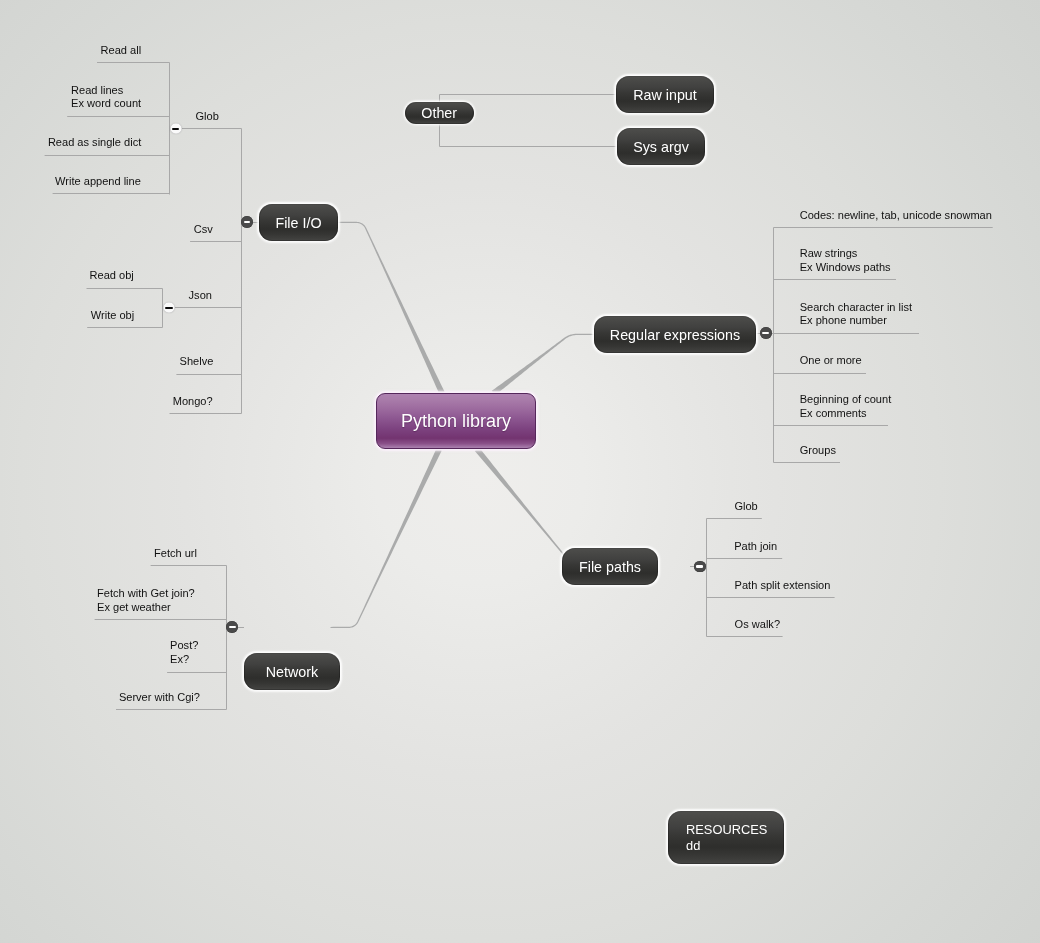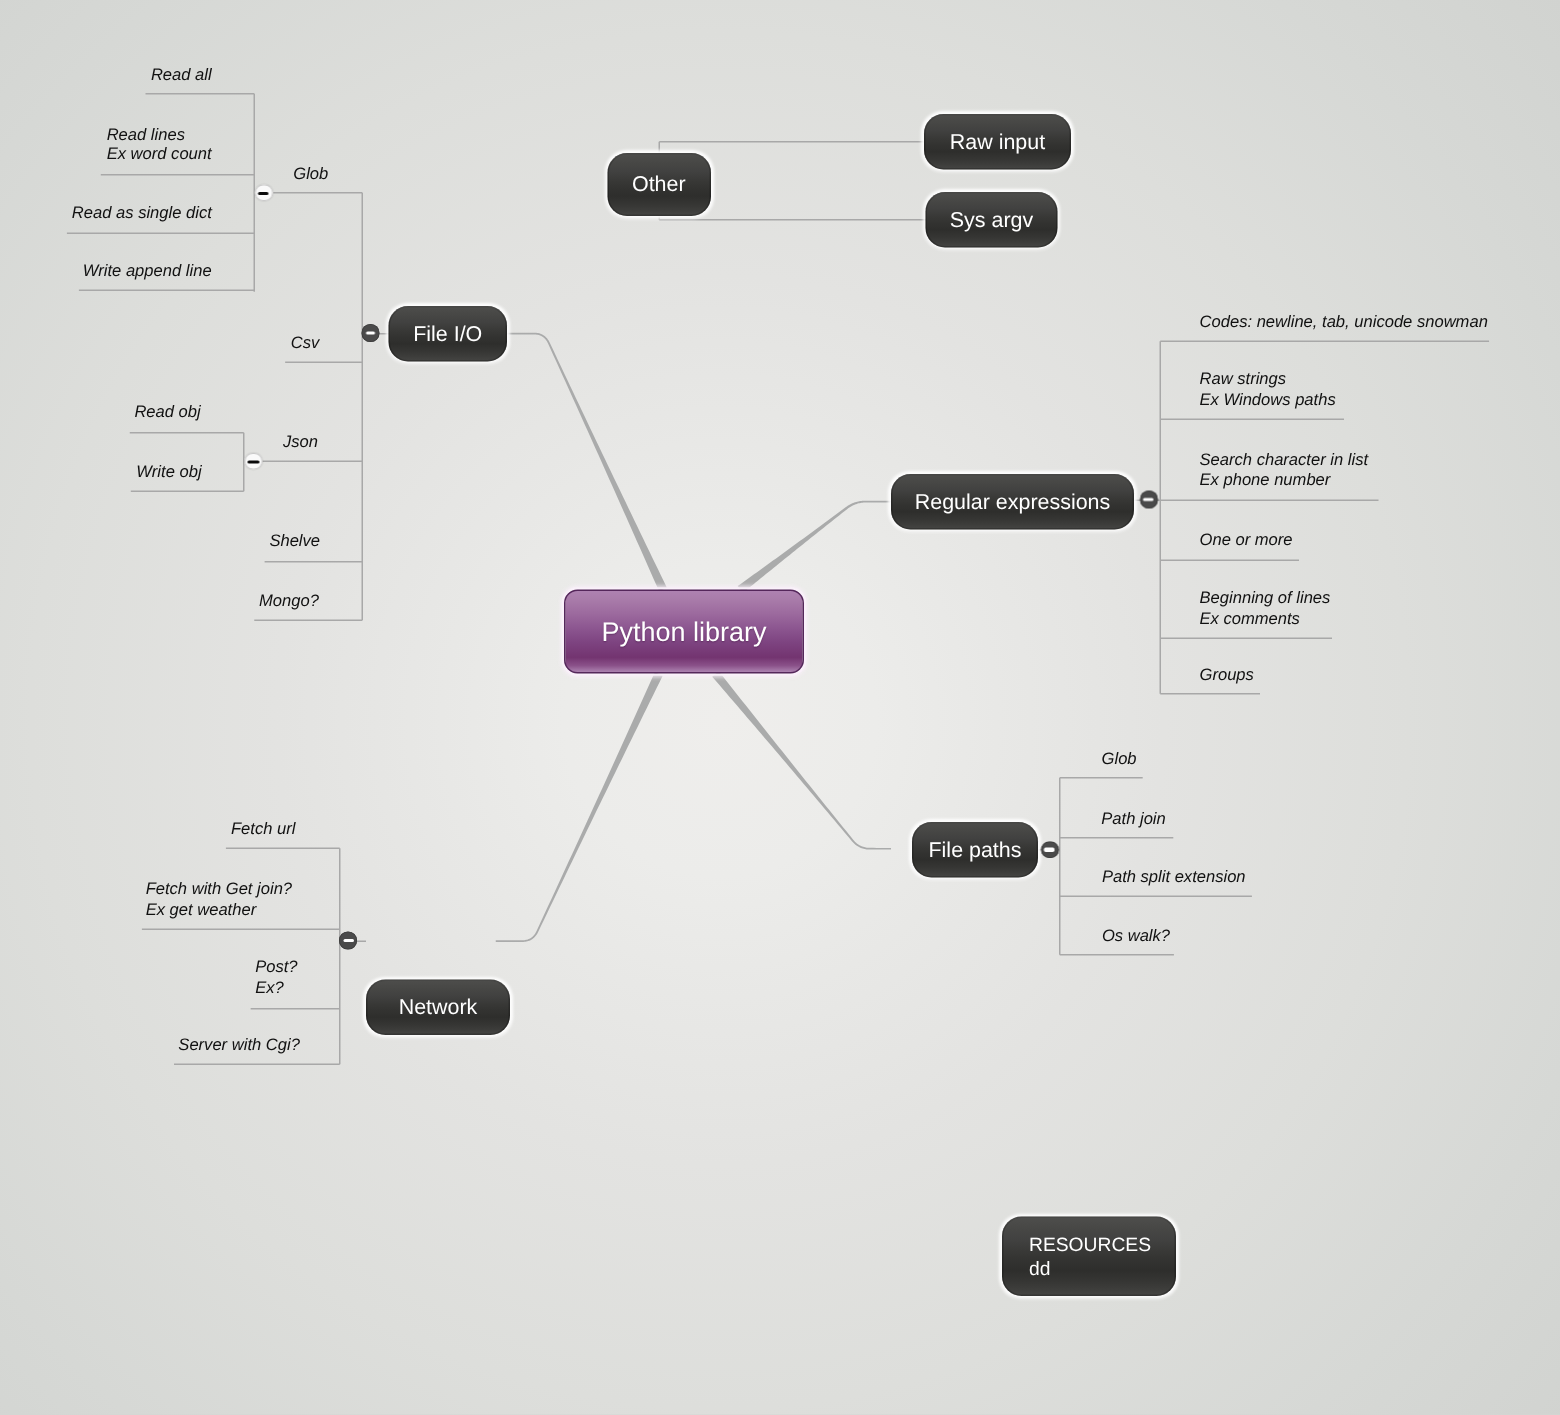--- a/index.html
+++ b/index.html
@@ -41,21 +41,21 @@
   font-size:18px;white-space:pre;
   background:linear-gradient(180deg,
     #ae82b1 0%, #a97caa 10%, #9c6a9e 28%, #8c5690 46%,
     #7d4380 64%, #733470 82%, #8a5189 92%, #ac82b0 100%);
   border:1.5px solid #55275b;
   box-shadow:0 0 3px 2px rgba(250,240,250,0.92),
              0 0 0 1.5px rgba(250,241,250,0.9);
   text-shadow:0 1px 1px rgba(60,20,60,0.45);}
 
 
-.lbl{position:absolute;color:#111111;white-space:pre;font-size:11.05px;line-height:13.8px;font-style:italic;}
+.lbl{position:absolute;color:#111111;white-space:pre;font-size:11.05px;line-height:13.8px;}
 </style>
 </head>
 <body>
 
 <div id="canvas">
   <svg id="wires" viewBox="0 0 1040 943" xmlns="http://www.w3.org/2000/svg">
       <path d="M338.00 222.93 L341.00 222.93 L344.00 222.93 L347.00 222.94 L350.00 222.95 L353.00 222.96 L356.00 222.97 L356.66 222.99 L357.30 223.04 L357.92 223.12 L358.52 223.22 L359.10 223.36 L359.65 223.53 L360.18 223.73 L360.70 223.95 L361.19 224.21 L361.66 224.49 L362.12 224.81 L362.55 225.15 L362.97 225.52 L363.37 225.93 L363.75 226.36 L364.11 226.83 L364.45 227.33 L364.78 227.86 L365.08 228.42 L365.37 229.02 L367.25 233.13 L369.12 237.25 L371.00 241.37 L372.87 245.49 L374.74 249.61 L376.61 253.73 L378.48 257.85 L380.34 261.98 L382.21 266.10 L384.07 270.22 L385.93 274.35 L387.79 278.47 L389.65 282.60 L391.51 286.73 L393.37 290.85 L395.22 294.98 L397.08 299.11 L398.93 303.24 L400.78 307.37 L402.63 311.50 L404.48 315.63 L406.33 319.76 L408.17 323.89 L410.02 328.02 L411.87 332.15 L413.71 336.29 L415.55 340.42 L417.39 344.55 L419.23 348.69 L421.07 352.82 L422.91 356.96 L424.75 361.09 L426.59 365.23 L428.42 369.37 L430.26 373.50 L432.09 377.64 L433.92 381.78 L435.75 385.92 L437.58 390.06 L439.41 394.20 L444.59 391.80 L442.61 387.73 L440.64 383.66 L438.67 379.58 L436.70 375.51 L434.73 371.43 L432.76 367.36 L430.79 363.28 L428.83 359.21 L426.86 355.13 L424.90 351.05 L422.93 346.98 L420.97 342.90 L419.01 338.82 L417.05 334.74 L415.09 330.66 L413.13 326.58 L411.18 322.50 L409.22 318.42 L407.26 314.34 L405.31 310.26 L403.36 306.17 L401.41 302.09 L399.46 298.01 L397.51 293.92 L395.56 289.84 L393.61 285.75 L391.67 281.67 L389.72 277.58 L387.78 273.49 L385.84 269.40 L383.90 265.32 L381.96 261.23 L380.03 257.14 L378.09 253.05 L376.16 248.96 L374.22 244.86 L372.29 240.77 L370.37 236.68 L368.44 232.58 L366.51 228.49 L366.19 227.84 L365.85 227.23 L365.49 226.65 L365.10 226.10 L364.69 225.58 L364.26 225.10 L363.80 224.64 L363.33 224.22 L362.83 223.84 L362.31 223.48 L361.77 223.17 L361.20 222.88 L360.62 222.63 L360.02 222.41 L359.40 222.23 L358.75 222.08 L358.09 221.97 L357.41 221.89 L356.72 221.84 L356.00 221.83 L353.00 221.84 L350.00 221.85 L347.00 221.86 L344.00 221.87 L341.00 221.87 L338.00 221.88 Z" fill="#aaabab" stroke="none"></path>
       <path d="M594.00 333.88 L591.17 333.87 L588.33 333.86 L585.50 333.84 L582.67 333.82 L579.83 333.80 L577.00 333.77 L576.28 333.78 L575.57 333.80 L574.87 333.85 L574.18 333.92 L573.49 334.01 L572.80 334.13 L572.13 334.26 L571.46 334.42 L570.79 334.60 L570.14 334.80 L569.49 335.03 L568.84 335.27 L568.21 335.54 L567.58 335.83 L566.96 336.14 L566.35 336.48 L565.74 336.83 L565.14 337.21 L564.55 337.61 L563.97 338.03 L562.17 339.37 L560.38 340.70 L558.59 342.03 L556.79 343.36 L555.00 344.69 L553.20 346.02 L551.40 347.35 L549.60 348.68 L547.81 350.00 L546.01 351.33 L544.21 352.65 L542.41 353.98 L540.61 355.30 L538.80 356.62 L537.00 357.94 L535.20 359.26 L533.40 360.58 L531.59 361.90 L529.79 363.22 L527.98 364.54 L526.18 365.85 L524.37 367.17 L522.56 368.48 L520.76 369.80 L518.95 371.11 L517.14 372.43 L515.33 373.74 L513.52 375.05 L511.71 376.36 L509.90 377.67 L508.09 378.98 L506.28 380.29 L504.47 381.60 L502.65 382.91 L500.84 384.21 L499.03 385.52 L497.21 386.82 L495.40 388.13 L493.58 389.43 L491.77 390.74 L495.23 395.26 L496.96 393.85 L498.70 392.44 L500.43 391.02 L502.16 389.61 L503.90 388.20 L505.63 386.79 L507.36 385.38 L509.10 383.97 L510.84 382.57 L512.57 381.16 L514.31 379.75 L516.05 378.34 L517.78 376.94 L519.52 375.53 L521.26 374.13 L523.00 372.73 L524.74 371.32 L526.48 369.92 L528.22 368.52 L529.96 367.12 L531.70 365.72 L533.45 364.32 L535.19 362.92 L536.93 361.53 L538.68 360.13 L540.42 358.73 L542.17 357.34 L543.91 355.94 L545.66 354.55 L547.41 353.16 L549.16 351.77 L550.90 350.37 L552.65 348.98 L554.40 347.60 L556.16 346.21 L557.91 344.82 L559.66 343.43 L561.41 342.05 L563.17 340.66 L564.92 339.28 L565.45 338.87 L566.00 338.48 L566.54 338.12 L567.10 337.77 L567.66 337.45 L568.23 337.14 L568.81 336.86 L569.39 336.59 L569.99 336.35 L570.59 336.13 L571.19 335.92 L571.81 335.74 L572.43 335.58 L573.06 335.44 L573.69 335.32 L574.34 335.22 L574.99 335.14 L575.65 335.08 L576.32 335.04 L577.00 335.03 L579.83 335.00 L582.67 334.98 L585.50 334.96 L588.33 334.94 L591.17 334.93 L594.00 334.92 Z" fill="#aaabab" stroke="none"></path>
       <path d="M594.00 565.27 L591.65 565.27 L589.30 565.27 L586.95 565.26 L584.60 565.25 L582.25 565.24 L579.90 565.23 L579.23 565.22 L578.57 565.17 L577.93 565.10 L577.30 565.01 L576.68 564.89 L576.08 564.74 L575.49 564.57 L574.91 564.37 L574.35 564.15 L573.80 563.90 L573.26 563.63 L572.73 563.33 L572.22 563.00 L571.71 562.65 L571.22 562.27 L570.75 561.87 L570.28 561.44 L569.83 560.98 L569.38 560.49 L568.95 559.98 L566.69 557.19 L564.42 554.39 L562.16 551.60 L559.90 548.80 L557.64 546.00 L555.38 543.20 L553.12 540.40 L550.87 537.60 L548.61 534.79 L546.36 531.99 L544.11 529.18 L541.85 526.38 L539.60 523.57 L537.35 520.76 L535.11 517.95 L532.86 515.14 L530.61 512.33 L528.37 509.52 L526.12 506.71 L523.88 503.90 L521.64 501.08 L519.40 498.27 L517.16 495.45 L514.92 492.64 L512.68 489.82 L510.44 487.00 L508.20 484.19 L505.97 481.37 L503.73 478.55 L501.50 475.73 L499.27 472.91 L497.03 470.08 L494.80 467.26 L492.57 464.44 L490.34 461.62 L488.11 458.79 L485.88 455.97 L483.65 453.14 L481.43 450.32 L479.20 447.49 L474.80 451.11 L477.15 453.84 L479.49 456.57 L481.84 459.30 L484.18 462.03 L486.52 464.76 L488.87 467.49 L491.21 470.22 L493.55 472.95 L495.89 475.69 L498.23 478.42 L500.57 481.16 L502.90 483.89 L505.24 486.63 L507.57 489.36 L509.91 492.10 L512.24 494.84 L514.58 497.58 L516.91 500.32 L519.24 503.06 L521.57 505.80 L523.90 508.54 L526.23 511.28 L528.56 514.03 L530.88 516.77 L533.21 519.52 L535.53 522.26 L537.85 525.01 L540.18 527.76 L542.50 530.51 L544.82 533.26 L547.14 536.01 L549.46 538.76 L551.77 541.51 L554.09 544.26 L556.40 547.02 L558.71 549.77 L561.03 552.53 L563.34 555.29 L565.64 558.05 L567.95 560.81 L568.42 561.35 L568.91 561.87 L569.41 562.35 L569.92 562.82 L570.45 563.25 L570.99 563.65 L571.54 564.03 L572.11 564.38 L572.69 564.70 L573.28 565.00 L573.89 565.26 L574.51 565.50 L575.14 565.70 L575.78 565.88 L576.44 566.03 L577.11 566.16 L577.79 566.25 L578.48 566.32 L579.18 566.36 L579.90 566.37 L582.25 566.36 L584.60 566.35 L586.95 566.34 L589.30 566.33 L591.65 566.33 L594.00 566.32 Z" fill="#aaabab" stroke="none"></path>
       <path d="M330.50 627.92 L333.45 627.93 L336.40 627.93 L339.35 627.94 L342.30 627.95 L345.25 627.96 L348.20 627.97 L348.92 627.95 L349.61 627.91 L350.29 627.83 L350.95 627.71 L351.60 627.56 L352.22 627.38 L352.82 627.17 L353.41 626.92 L353.97 626.63 L354.51 626.32 L355.04 625.97 L355.54 625.58 L356.01 625.16 L356.47 624.71 L356.91 624.23 L357.32 623.71 L357.71 623.17 L358.08 622.59 L358.42 621.98 L358.75 621.34 L360.80 617.05 L362.85 612.77 L364.90 608.49 L366.95 604.21 L369.01 599.93 L371.07 595.65 L373.13 591.37 L375.19 587.09 L377.25 582.81 L379.31 578.54 L381.38 574.26 L383.44 569.99 L385.51 565.71 L387.58 561.44 L389.65 557.17 L391.72 552.89 L393.79 548.62 L395.87 544.35 L397.94 540.08 L400.02 535.81 L402.10 531.54 L404.18 527.27 L406.26 523.00 L408.34 518.74 L410.42 514.47 L412.50 510.20 L414.59 505.93 L416.67 501.67 L418.76 497.40 L420.85 493.14 L422.94 488.87 L425.03 484.61 L427.12 480.35 L429.21 476.08 L431.30 471.82 L433.39 467.56 L435.49 463.30 L437.58 459.04 L439.68 454.78 L441.78 450.52 L436.62 448.08 L434.67 452.41 L432.71 456.74 L430.76 461.07 L428.80 465.39 L426.85 469.72 L424.89 474.05 L422.93 478.37 L420.97 482.70 L419.01 487.02 L417.05 491.35 L415.08 495.67 L413.12 499.99 L411.15 504.31 L409.19 508.64 L407.22 512.96 L405.25 517.28 L403.28 521.60 L401.31 525.92 L399.34 530.24 L397.37 534.56 L395.39 538.88 L393.42 543.19 L391.44 547.51 L389.46 551.83 L387.48 556.14 L385.50 560.46 L383.52 564.77 L381.54 569.09 L379.55 573.40 L377.57 577.72 L375.58 582.03 L373.59 586.34 L371.60 590.65 L369.61 594.96 L367.62 599.27 L365.62 603.58 L363.62 607.89 L361.63 612.19 L359.63 616.50 L357.62 620.80 L357.33 621.40 L357.02 621.96 L356.69 622.49 L356.34 622.98 L355.98 623.45 L355.60 623.88 L355.19 624.29 L354.77 624.66 L354.34 625.00 L353.88 625.32 L353.40 625.60 L352.91 625.86 L352.39 626.08 L351.86 626.28 L351.30 626.44 L350.72 626.58 L350.13 626.69 L349.51 626.77 L348.86 626.82 L348.20 626.83 L345.25 626.84 L342.30 626.85 L339.35 626.86 L336.40 626.87 L333.45 626.87 L330.50 626.88 Z" fill="#aaabab" stroke="none"></path>
@@ -118,43 +118,43 @@
     </div>
     <div class="collapse" style="position: absolute; width: 11.8px; height: 11.8px; border-radius: 50%; left: 163.1px; top: 301.6px; background: rgb(250, 250, 250); box-shadow: rgb(201, 201, 201) 0px 0px 0px 0.6px inset, rgba(0, 0, 0, 0.25) 0px 0px 1px;">
       <i style="position: absolute; left: 2.25px; top: 5.2px; width: 7.3px; height: 2.4px; border-radius: 1.1px; display: block; background: rgb(10, 10, 10);"></i>
     </div>
     <div class="lbl" style="left: 799.7px; top: 209px;">Codes: newline, tab, unicode snowman</div>
     <div class="lbl" style="left: 799.7px; top: 247.3px;">Raw strings
 Ex Windows paths</div>
     <div class="lbl" style="left: 799.7px; top: 300.7px;">Search character in list
 Ex phone number</div>
     <div class="lbl" style="left: 799.7px; top: 354.4px;">One or more</div>
-    <div class="lbl" style="left: 799.7px; top: 393.2px;">Beginning of lines
+    <div class="lbl" style="left: 799.7px; top: 393.2px;">Beginning of count
 Ex comments</div>
     <div class="lbl" style="left: 799.7px; top: 443.9px;">Groups</div>
     <div class="node" style="left: 594px; top: 316px; width: 162px; height: 37px;">Regular expressions</div>
     <div class="collapse" style="position: absolute; width: 11.8px; height: 11.8px; border-radius: 50%; left: 759.9px; top: 327.4px; background: rgb(74, 74, 74); box-shadow: rgb(60, 60, 60) 0px 0px 0px 0.5px inset;">
       <i style="position: absolute; left: 2.45px; top: 4.6px; width: 6.9px; height: 2.4px; border-radius: 1.1px; display: block; background: rgb(255, 255, 255);"></i>
     </div>
     <div class="lbl" style="left: 734.4px; top: 499.7px;">Glob</div>
     <div class="lbl" style="left: 734.2px; top: 539.6px;">Path join</div>
     <div class="lbl" style="left: 734.6px; top: 578.6px;">Path split extension</div>
     <div class="lbl" style="left: 734.6px; top: 617.7px;">Os walk?</div>
-    <div class="node" style="left: 608px; top: 548px; width: 84px; height: 37px;">File paths</div>
+    <div class="node" style="left: 562px; top: 548px; width: 96px; height: 37px;">File paths</div>
     <div class="collapse" style="position: absolute; width: 11.8px; height: 11.8px; border-radius: 50%; left: 693.9px; top: 560.6px; background: rgb(74, 74, 74); box-shadow: rgb(60, 60, 60) 0px 0px 0px 0.5px inset;">
       <i style="position: absolute; left: 2.45px; top: 4.6px; width: 6.9px; height: 2.4px; border-radius: 1.1px; display: block; background: rgb(255, 255, 255);"></i>
     </div>
     <div class="lbl" style="left: 154px; top: 547.1px;">Fetch url</div>
     <div class="lbl" style="left: 97.1px; top: 587.3px;">Fetch with Get join?
 Ex get weather</div>
     <div class="lbl" style="left: 170.1px; top: 639.4px;">Post?
 Ex?</div>
     <div class="lbl" style="left: 118.9px; top: 691.1px;">Server with Cgi?</div>
     <div class="node" style="left: 244px; top: 609px; width: 96px; height: 37px; margin-top: 44px;">Network</div>
     <div class="collapse" style="position: absolute; width: 11.8px; height: 11.8px; border-radius: 50%; left: 226.4px; top: 621.3px; background: rgb(74, 74, 74); box-shadow: rgb(60, 60, 60) 0px 0px 0px 0.5px inset;">
       <i style="position: absolute; left: 2.45px; top: 4.6px; width: 6.9px; height: 2.4px; border-radius: 1.1px; display: block; background: rgb(255, 255, 255);"></i>
     </div>
-    <div class="node" style="left: 404.7px; top: 101.8px; width: 69px; height: 42px;">Other</div>
+    <div class="node" style="left: 404.7px; top: 101.8px; width: 69px; height: 22px;">Other</div>
     <div class="node" style="left: 616px; top: 76px; width: 98px; height: 37px;">Raw input</div>
     <div class="node" style="left: 617px; top: 128px; width: 88px; height: 37px;">Sys argv</div>
     <div class="node small" style="left: 668px; top: 811px; width: 116px; height: 53px; justify-content: flex-start; padding-left: 18px; text-align: left;">RESOURCES
 dd</div>
   </div>
 
 </body></html>

